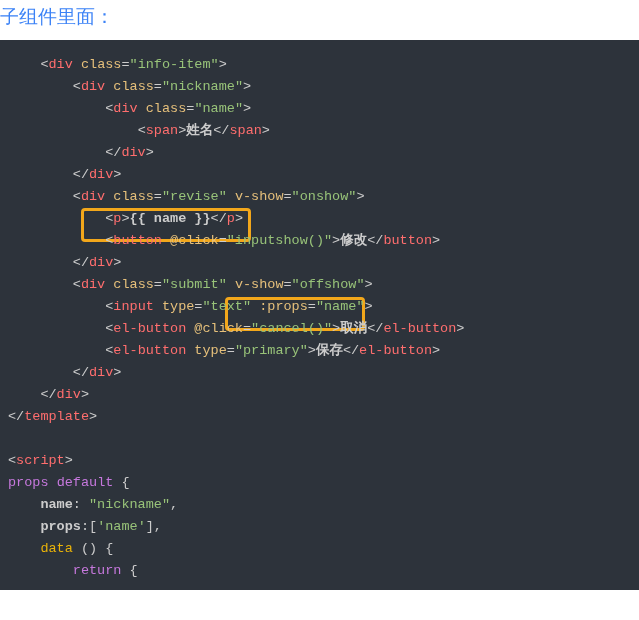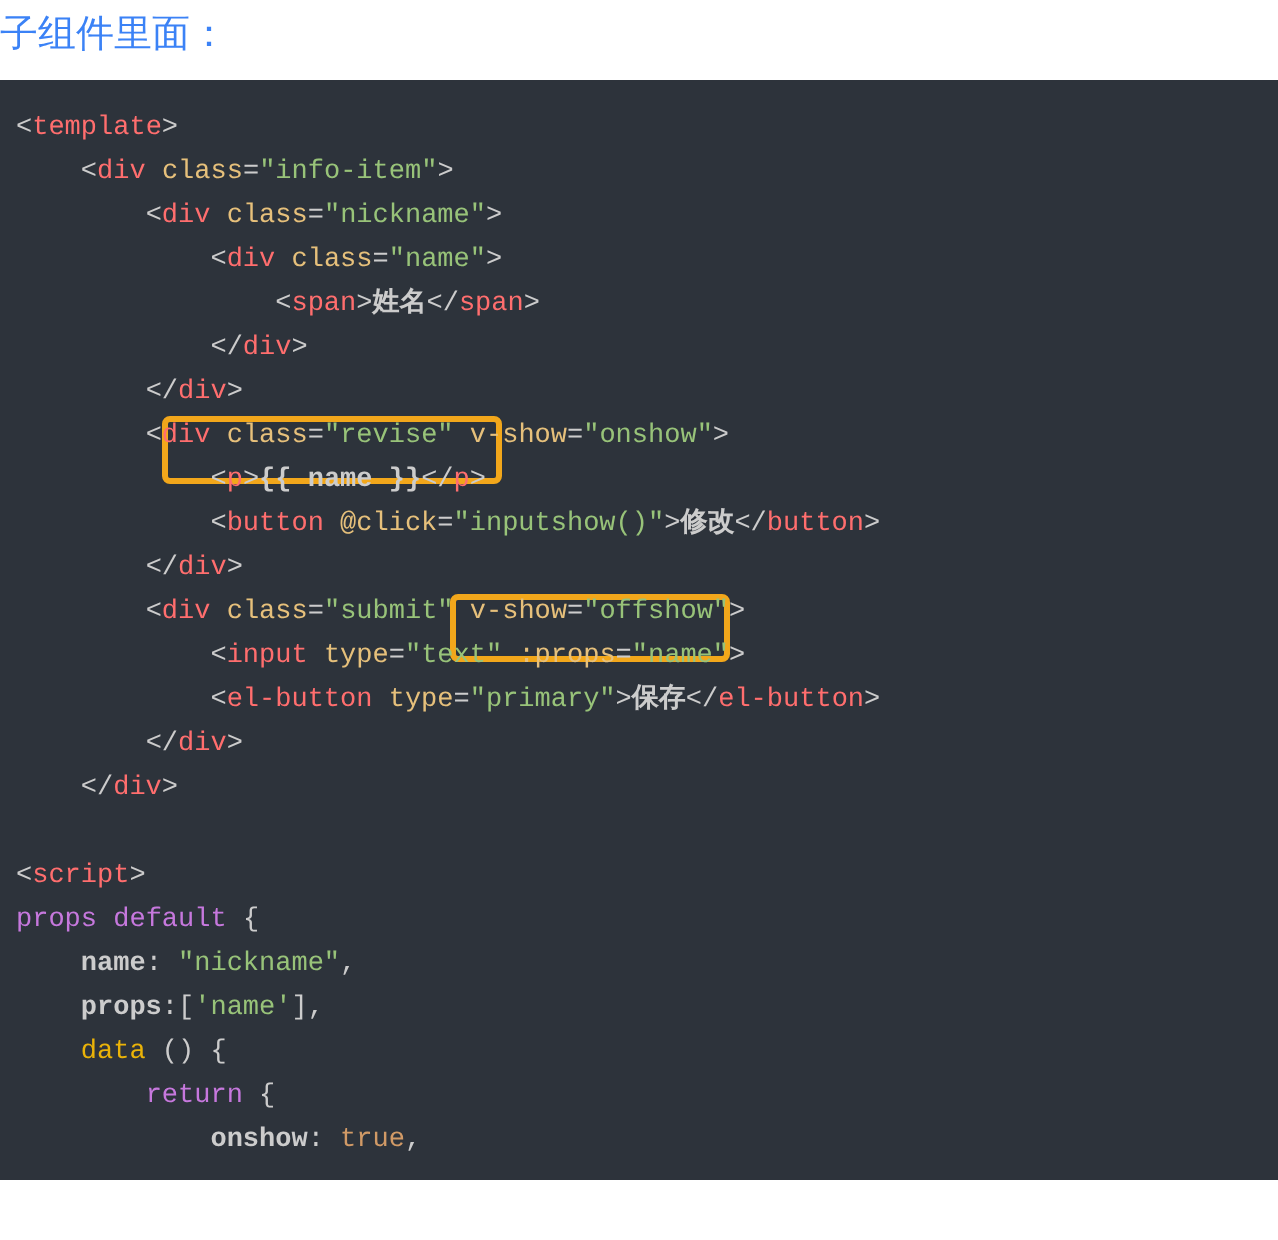--- a/index.html
+++ b/index.html
@@ -61,38 +61,38 @@
 </head>
 <body>
 
 <div class="heading">子组件里面：</div>
 
 <div class="code-block">
 
 <div class="highlight-box hl1"></div>
 <div class="highlight-box hl2"></div>
 
-<div class="line"><span class="pn">&lt;</span><span class="tag">template</span><span class="pn">&gt;</span></div>
 <div class="line">    <span class="pn">&lt;</span><span class="tag">div</span> <span class="attr">class</span><span class="pn">=</span><span class="str">"info-item"</span><span class="pn">&gt;</span></div>
 <div class="line">        <span class="pn">&lt;</span><span class="tag">div</span> <span class="attr">class</span><span class="pn">=</span><span class="str">"nickname"</span><span class="pn">&gt;</span></div>
 <div class="line">            <span class="pn">&lt;</span><span class="tag">div</span> <span class="attr">class</span><span class="pn">=</span><span class="str">"name"</span><span class="pn">&gt;</span></div>
 <div class="line">                <span class="pn">&lt;</span><span class="tag">span</span><span class="pn">&gt;</span><span class="txt">姓名</span><span class="pn">&lt;/</span><span class="tag">span</span><span class="pn">&gt;</span></div>
 <div class="line">            <span class="pn">&lt;/</span><span class="tag">div</span><span class="pn">&gt;</span></div>
 <div class="line">        <span class="pn">&lt;/</span><span class="tag">div</span><span class="pn">&gt;</span></div>
 <div class="line">        <span class="pn">&lt;</span><span class="tag">div</span> <span class="attr">class</span><span class="pn">=</span><span class="str">"revise"</span> <span class="attr">v-show</span><span class="pn">=</span><span class="str">"onshow"</span><span class="pn">&gt;</span></div>
 <div class="line">            <span class="pn">&lt;</span><span class="tag">p</span><span class="pn">&gt;</span><span class="txt">{{ name }}</span><span class="pn">&lt;/</span><span class="tag">p</span><span class="pn">&gt;</span></div>
 <div class="line">            <span class="pn">&lt;</span><span class="tag">button</span> <span class="attr">@click</span><span class="pn">=</span><span class="str">"inputshow()"</span><span class="pn">&gt;</span><span class="txt">修改</span><span class="pn">&lt;/</span><span class="tag">button</span><span class="pn">&gt;</span></div>
 <div class="line">        <span class="pn">&lt;/</span><span class="tag">div</span><span class="pn">&gt;</span></div>
 <div class="line">        <span class="pn">&lt;</span><span class="tag">div</span> <span class="attr">class</span><span class="pn">=</span><span class="str">"submit"</span> <span class="attr">v-show</span><span class="pn">=</span><span class="str">"offshow"</span><span class="pn">&gt;</span></div>
 <div class="line">            <span class="pn">&lt;</span><span class="tag">input</span> <span class="attr">type</span><span class="pn">=</span><span class="str">"text"</span> <span class="attr">:props</span><span class="pn">=</span><span class="str">"name"</span><span class="pn">&gt;</span></div>
+<div class="line">            <span class="pn">&lt;</span><span class="tag">el-button</span> <span class="attr">@click</span><span class="pn">=</span><span class="str">"cancel()"</span><span class="pn">&gt;</span><span class="txt">取消</span><span class="pn">&lt;/</span><span class="tag">el-button</span><span class="pn">&gt;</span></div>
 <div class="line">            <span class="pn">&lt;</span><span class="tag">el-button</span> <span class="attr">type</span><span class="pn">=</span><span class="str">"primary"</span><span class="pn">&gt;</span><span class="txt">保存</span><span class="pn">&lt;/</span><span class="tag">el-button</span><span class="pn">&gt;</span></div>
 <div class="line">        <span class="pn">&lt;/</span><span class="tag">div</span><span class="pn">&gt;</span></div>
 <div class="line">    <span class="pn">&lt;/</span><span class="tag">div</span><span class="pn">&gt;</span></div>
+<div class="line"><span class="pn">&lt;/</span><span class="tag">template</span><span class="pn">&gt;</span></div>
 <div class="line"> </div>
 <div class="line"><span class="pn">&lt;</span><span class="tag">script</span><span class="pn">&gt;</span></div>
 <div class="line"><span class="kw">props</span> <span class="kw">default</span> <span class="pn">{</span></div>
 <div class="line">    <span class="txt">name</span><span class="pn">: </span><span class="str">"nickname"</span><span class="pn">,</span></div>
 <div class="line">    <span class="txt">props</span><span class="pn">:[</span><span class="str">'name'</span><span class="pn">],</span></div>
 <div class="line">    <span class="fn">data</span> <span class="pn">() {</span></div>
 <div class="line">        <span class="kw">return</span> <span class="pn">{</span></div>
-<div class="line">            <span class="txt">onshow</span><span class="pn">: </span><span class="bool">true</span><span class="pn">,</span></div>
 
 </div>
 
 </body></html>

